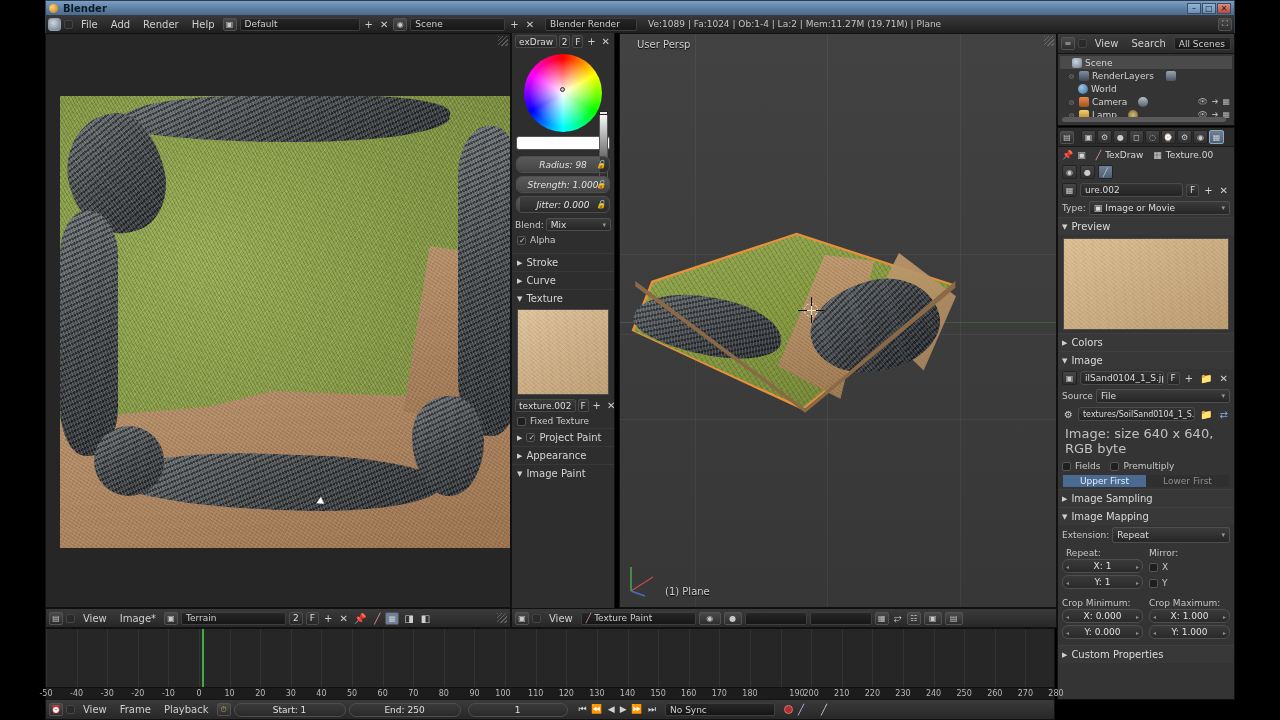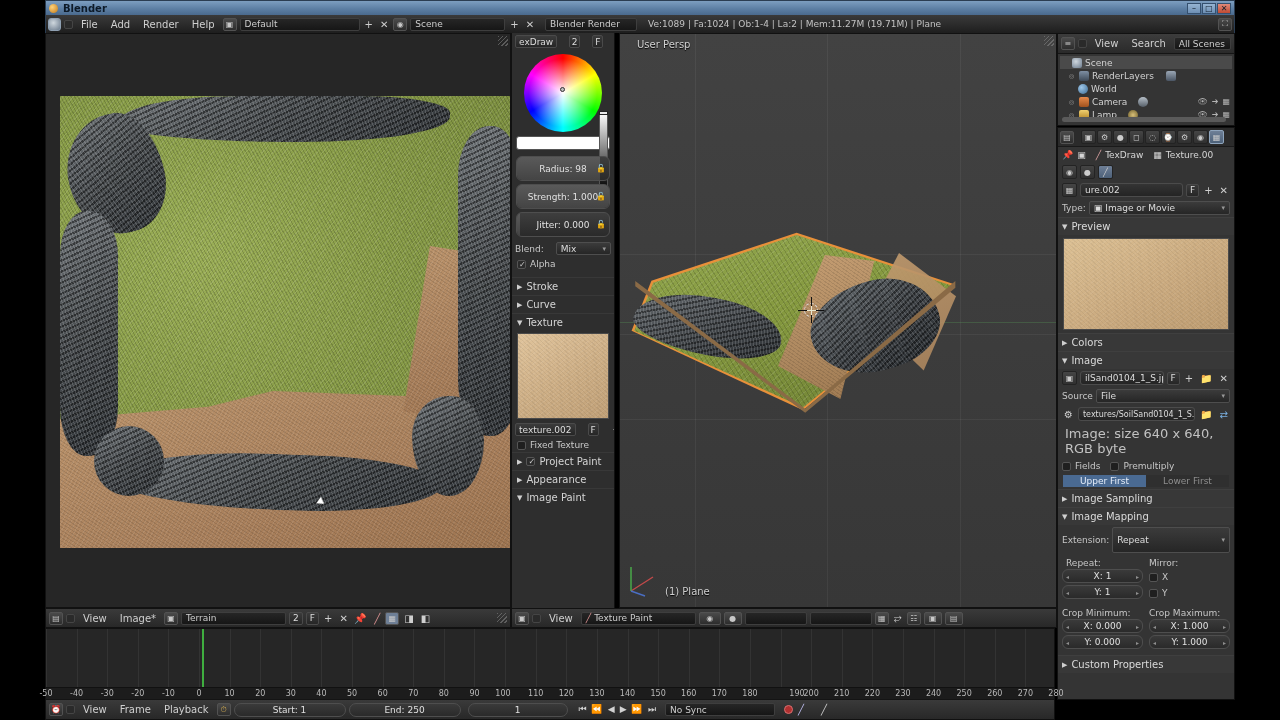--- a/index.html
+++ b/index.html
@@ -86,45 +86,45 @@
   }
   .cursor-arrow { position:absolute; width:0; height:0;
     border-left:7px solid #fff; border-top:4px solid transparent;
     border-bottom:4px solid transparent;
     transform:rotate(35deg); filter:drop-shadow(0 0 1px #000); }
 
   
   #toolShelf { position:absolute; left:511px; top:33px; width:104px; height:575px;
     background:#2e2e2e; border-left:1px solid #111; border-right:1px solid #111;
     overflow:hidden; }
-  .ts-row { display:flex; align-items:center; gap:12px; padding:2px 3px; }
+  .ts-row { display:flex; align-items:center; gap:2px; padding:2px 3px; }
   .brushname { flex:1; height:13px; background:linear-gradient(#3b3b3b,#262626);
     border:1px solid #4a4a4a; border-radius:2px; font-size:9px; color:#ddd;
     display:flex; align-items:center; padding:0 3px; }
   .minibox { height:13px; min-width:11px; padding:0 3px;
     background:linear-gradient(#3b3b3b,#262626); border:1px solid #4a4a4a;
     border-radius:2px; font-size:9px; color:#ddd; display:flex;
     align-items:center; justify-content:center; }
   .colorwheel { width:78px; height:78px; border-radius:50%; margin:4px auto 0;
     background:
       radial-gradient(circle, #ffffff 0%, rgba(255,255,255,0) 62%),
       conic-gradient(#ff0000,#ffff00,#00ff00,#00ffff,#0000ff,#ff00ff,#ff0000);
     position:relative; }
   .cw-dot { position:absolute; left:50%; top:46%; width:5px; height:5px;
     margin:-3px 0 0 -3px; border:1px solid #333; border-radius:50%; background:#bfbfbf; }
   .valuebar { position:absolute; right:6px; top:58px; width:9px; height:78px;
     background:linear-gradient(to bottom,#fff,#000); border:1px solid #555; }
   .vb-handle { position:absolute; left:-1px; top:-2px; width:9px; height:4px;
     background:#e8e8e8; border:1px solid #222; }
   .swatch { height:14px; margin:4px 4px 0; background:#fff;
     border:1px solid #555; border-radius:3px; }
-  .slider { position:relative; height:25px; margin:3px 4px 0;
+  .slider { position:relative; height:17px; margin:3px 4px 0;
     background:linear-gradient(#3e3e3e,#2a2a2a); border:1px solid #4e4e4e;
     border-radius:6px; display:flex; align-items:center; justify-content:center;
-    font-size:9px; color:#e0e0e0; overflow:hidden; }
+    font-size:9px; color:#e0e0e0; overflow:hidden;font-style:italic; }
   .slider .fill { position:absolute; left:0; top:0; bottom:0;
     background:linear-gradient(#5a5a5a,#444); }
   .slider span { position:relative; }
   .ts-label { font-size:9px; color:#c9c9c9; }
   .dropdown { flex:1; height:13px; background:linear-gradient(#3b3b3b,#262626);
     border:1px solid #4e4e4e; border-radius:2px; font-size:9px; color:#ddd;
     display:flex; align-items:center; padding:0 4px; }
   .dropdown::after { content:'\25BE'; margin-left:auto; font-size:7px; color:#999; }
   .checkrow { display:flex; align-items:center; gap:4px; padding:2px 5px; }
   .chk { width:9px; height:9px; background:#1f1f1f; border:1px solid #555; border-radius:2px; }
@@ -606,21 +606,21 @@
       <span class="tri">▶</span>
       <span>Image Sampling</span>
     </div>
     <div class="p-hdr">
       <span class="tri">▼</span>
       <span>Image Mapping</span>
     </div>
 
     <div class="p-row">
       <div class="p-label">Extension:</div>
-      <div class="dropdown" style="height:26px">Repeat</div>
+      <div class="dropdown" style="height:16px">Repeat</div>
     </div>
 
     <div style="display:flex;padding:2px 4px;gap:6px">
       <div style="flex:1">
         <div class="p-label" style="padding:1px 4px">Repeat:</div>
         <div class="numfield" style="margin-bottom:2px">X: 1</div>
         <div class="numfield">Y: 1</div>
       </div>
       <div style="flex:1">
         <div class="p-label" style="padding:1px 0">Mirror:</div>

